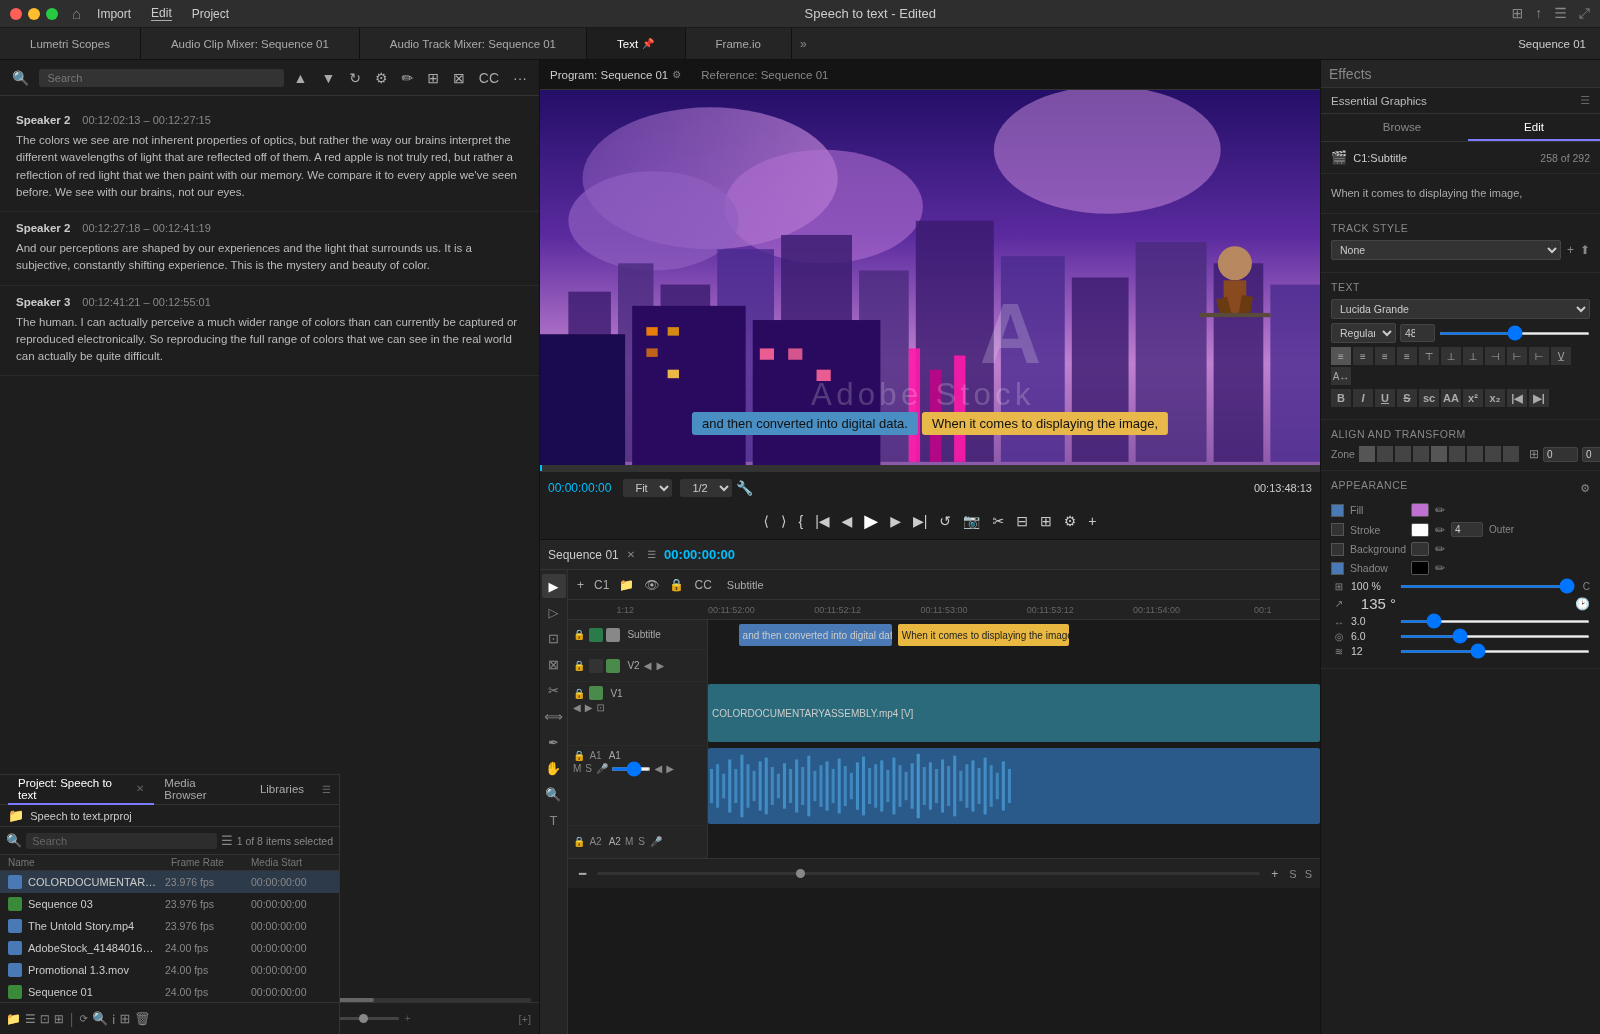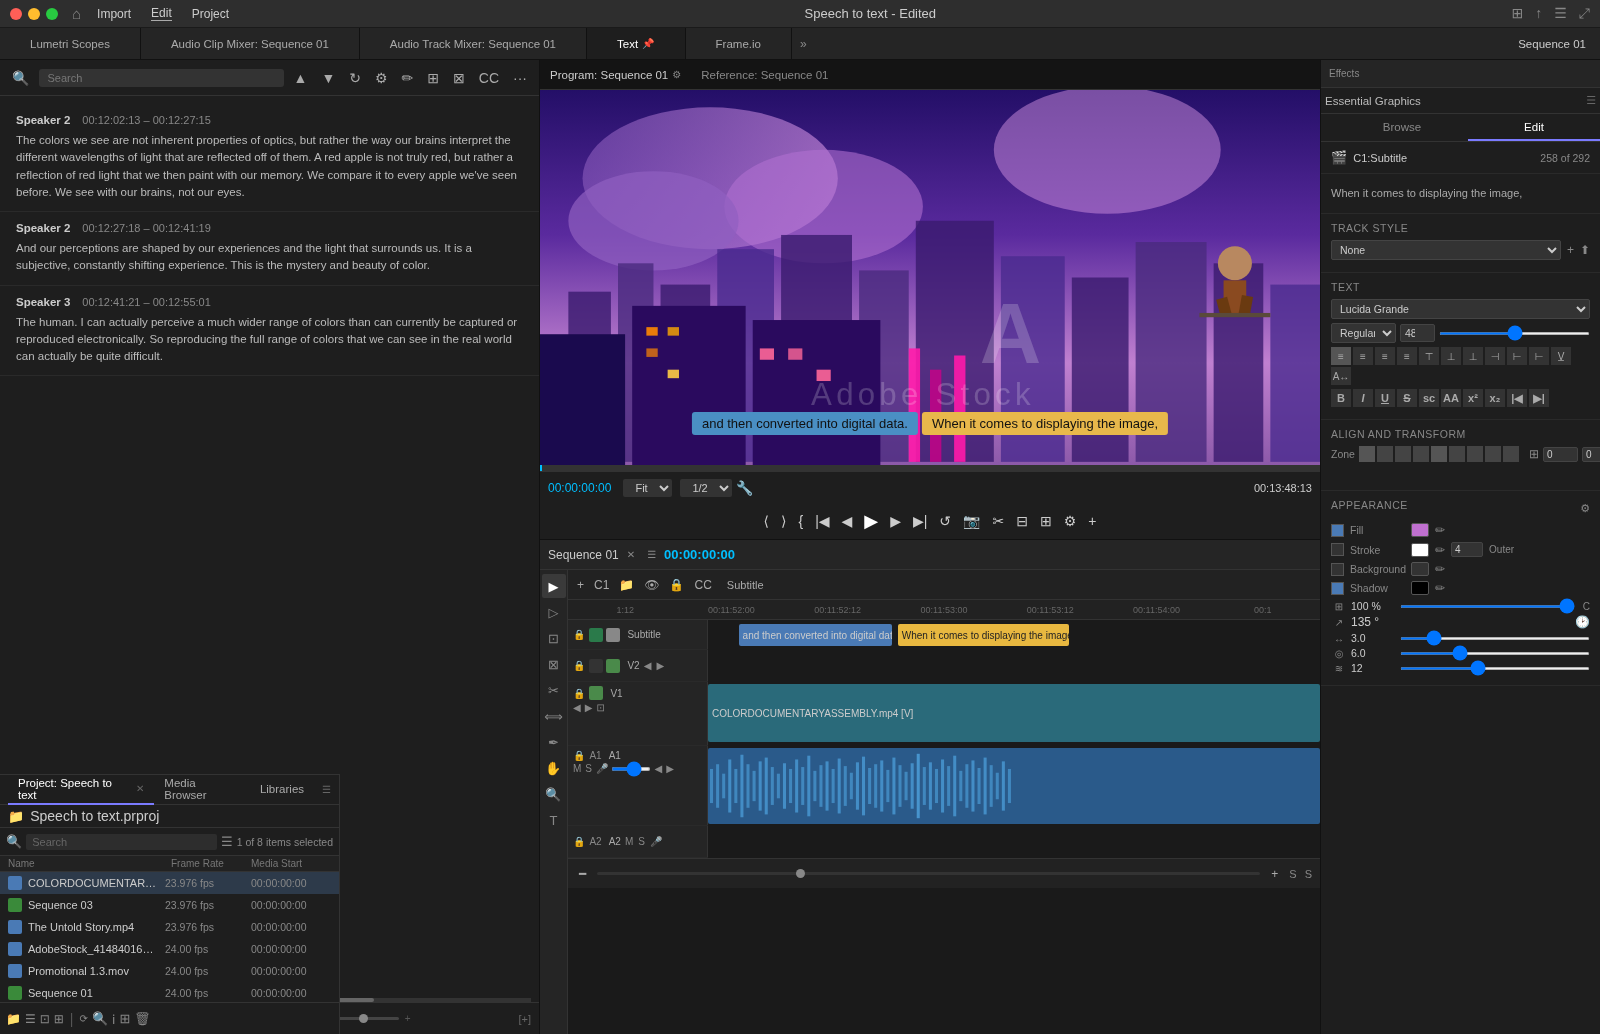--- a/index.html
+++ b/index.html
@@ -536,21 +536,21 @@
       display: flex;
       align-items: center;
       justify-content: center;
     }
 
     
     .rp-at-row {
       display: flex;
       align-items: center;
       gap: 4px;
-      margin-bottom: 20px;
+      margin-bottom: 0;
     }
     .rp-zone-label { color: #888; font-size: 10.5px; width: 35px; }
     .rp-zone-btns { display: flex; gap: 2px; }
     .rp-zone-btn {
       width: 16px; height: 16px;
       background: #333;
       border: none;
       cursor: pointer;
     }
     .rp-num-input {
@@ -633,28 +633,28 @@
 
     .info-section {
       height: 28px;
       display: flex;
       align-items: center;
       padding: 0 8px;
       border-bottom: 1px solid #333;
       background: #252525;
       gap: 6px;
     }
-    .info-label { color: #888; font-size: 10px; }
+    .info-label { color: #888; font-size: 14px; }
 
     
     .effects-header {
       height: 26px;
       display: flex;
       align-items: center;
-      padding: 0 4px;
+      padding: 0 10px;
       border-bottom: 1px solid #333;
       background: #1e1e1e;
     }
     .effects-title { color: #bbb; font-size: 11.5px; font-weight: 500; }
 
     
     .track-v2 { height: 32px; }
     .track-v1 { height: 64px; }
     .track-a1 { height: 80px; }
     .track-a2 { height: 32px; }
@@ -1239,21 +1239,21 @@
       </div>
 
       <div class="rp-shadow-row">
         <span style="color:#888;font-size:10px;width:16px;text-align:center;">⊞</span>
         <span style="color:#ccc;font-size:10.5px;width:45px;">100 %</span>
         <input type="range" min="0" max="100" value="100" style="flex: 1 1 0%; height: 3px;">
         <span style="color:#888;font-size:10px;margin-left:4px;">C</span>
       </div>
       <div class="rp-shadow-row">
         <span style="color:#888;font-size:10px;width:16px;text-align:center;">↗</span>
-        <span style="color:#ccc;font-size:12px;width:45px;">135 °</span>
+        <span style="color:#ccc;font-size:15px;width:45px;text-align:right;">135 °</span>
         <span style="margin-left:auto;color:#888;font-size:12px;">🕑</span>
       </div>
       <div class="rp-shadow-row">
         <span style="color:#888;font-size:10px;width:16px;text-align:center;">↔</span>
         <span style="color:#ccc;font-size:10.5px;width:45px;">3.0</span>
         <input type="range" min="0" max="20" value="3" style="flex: 1 1 0%; height: 3px;">
       </div>
       <div class="rp-shadow-row">
         <span style="color:#888;font-size:10px;width:16px;text-align:center;">◎</span>
         <span style="color:#ccc;font-size:10.5px;width:45px;">6.0</span>
@@ -1282,21 +1282,21 @@
       </div>
       <div class="pp-tab">
         <span>Libraries</span>
       </div>
     </div>
     <span style="margin-left:auto;color:#666;font-size:10px;">☰</span>
   </div>
 
   <div style="display:flex;align-items:center;padding:3px 8px;gap:6px;border-bottom:1px solid #333;">
     <span style="color:#888;font-size:13px;">📁</span>
-    <span style="color:#ccc;font-size:14px;">Speech to text.prproj</span>
+    <span style="color:#ccc;font-size:11px;">Speech to text.prproj</span>
   </div>
   <div class="pp-toolbar">
     <span style="color:#888;font-size:13px;">🔍</span>
     <input class="pp-search-box" type="text" placeholder="Search" style="">
     <span style="color:#888;font-size:13px;cursor:pointer;">☰</span>
     <span class="pp-count">1 of 8 items selected</span>
   </div>
   <div style="display:flex;padding:2px 8px;border-bottom:1px solid #333;background:#222;">
     <span style="flex:1;color:#777;font-size:10px;">Name</span>
     <span style="width:80px;color:#777;font-size:10px;">Frame Rate</span>

